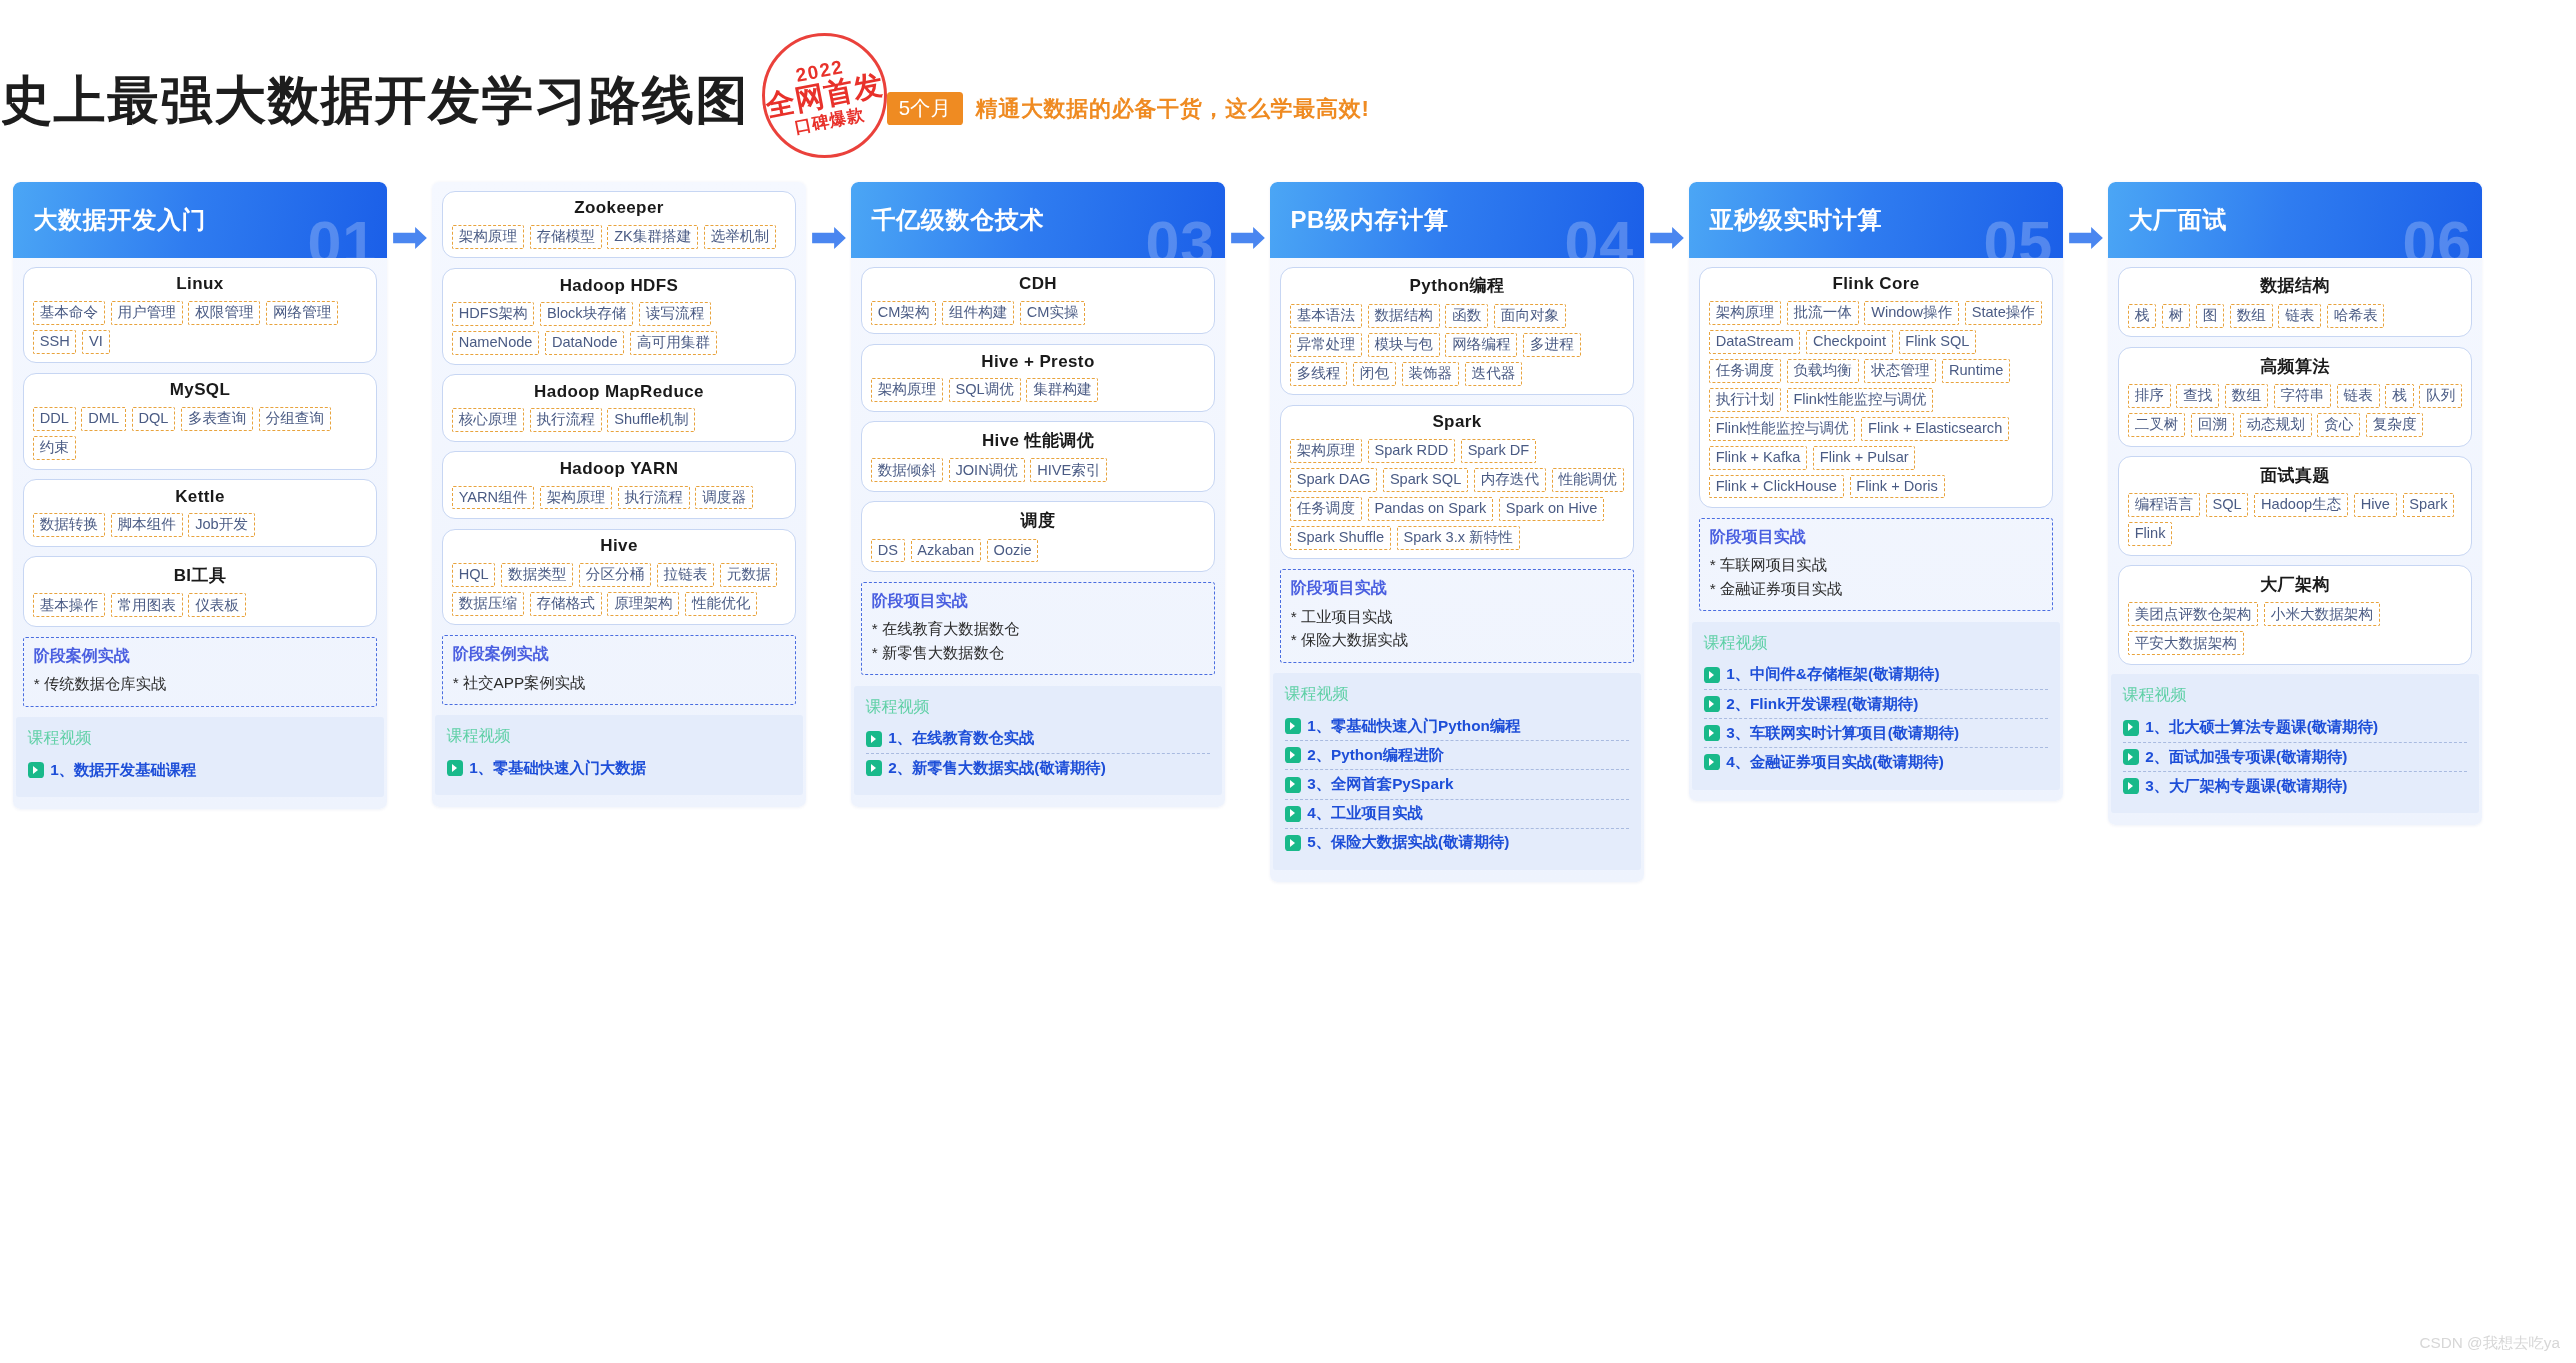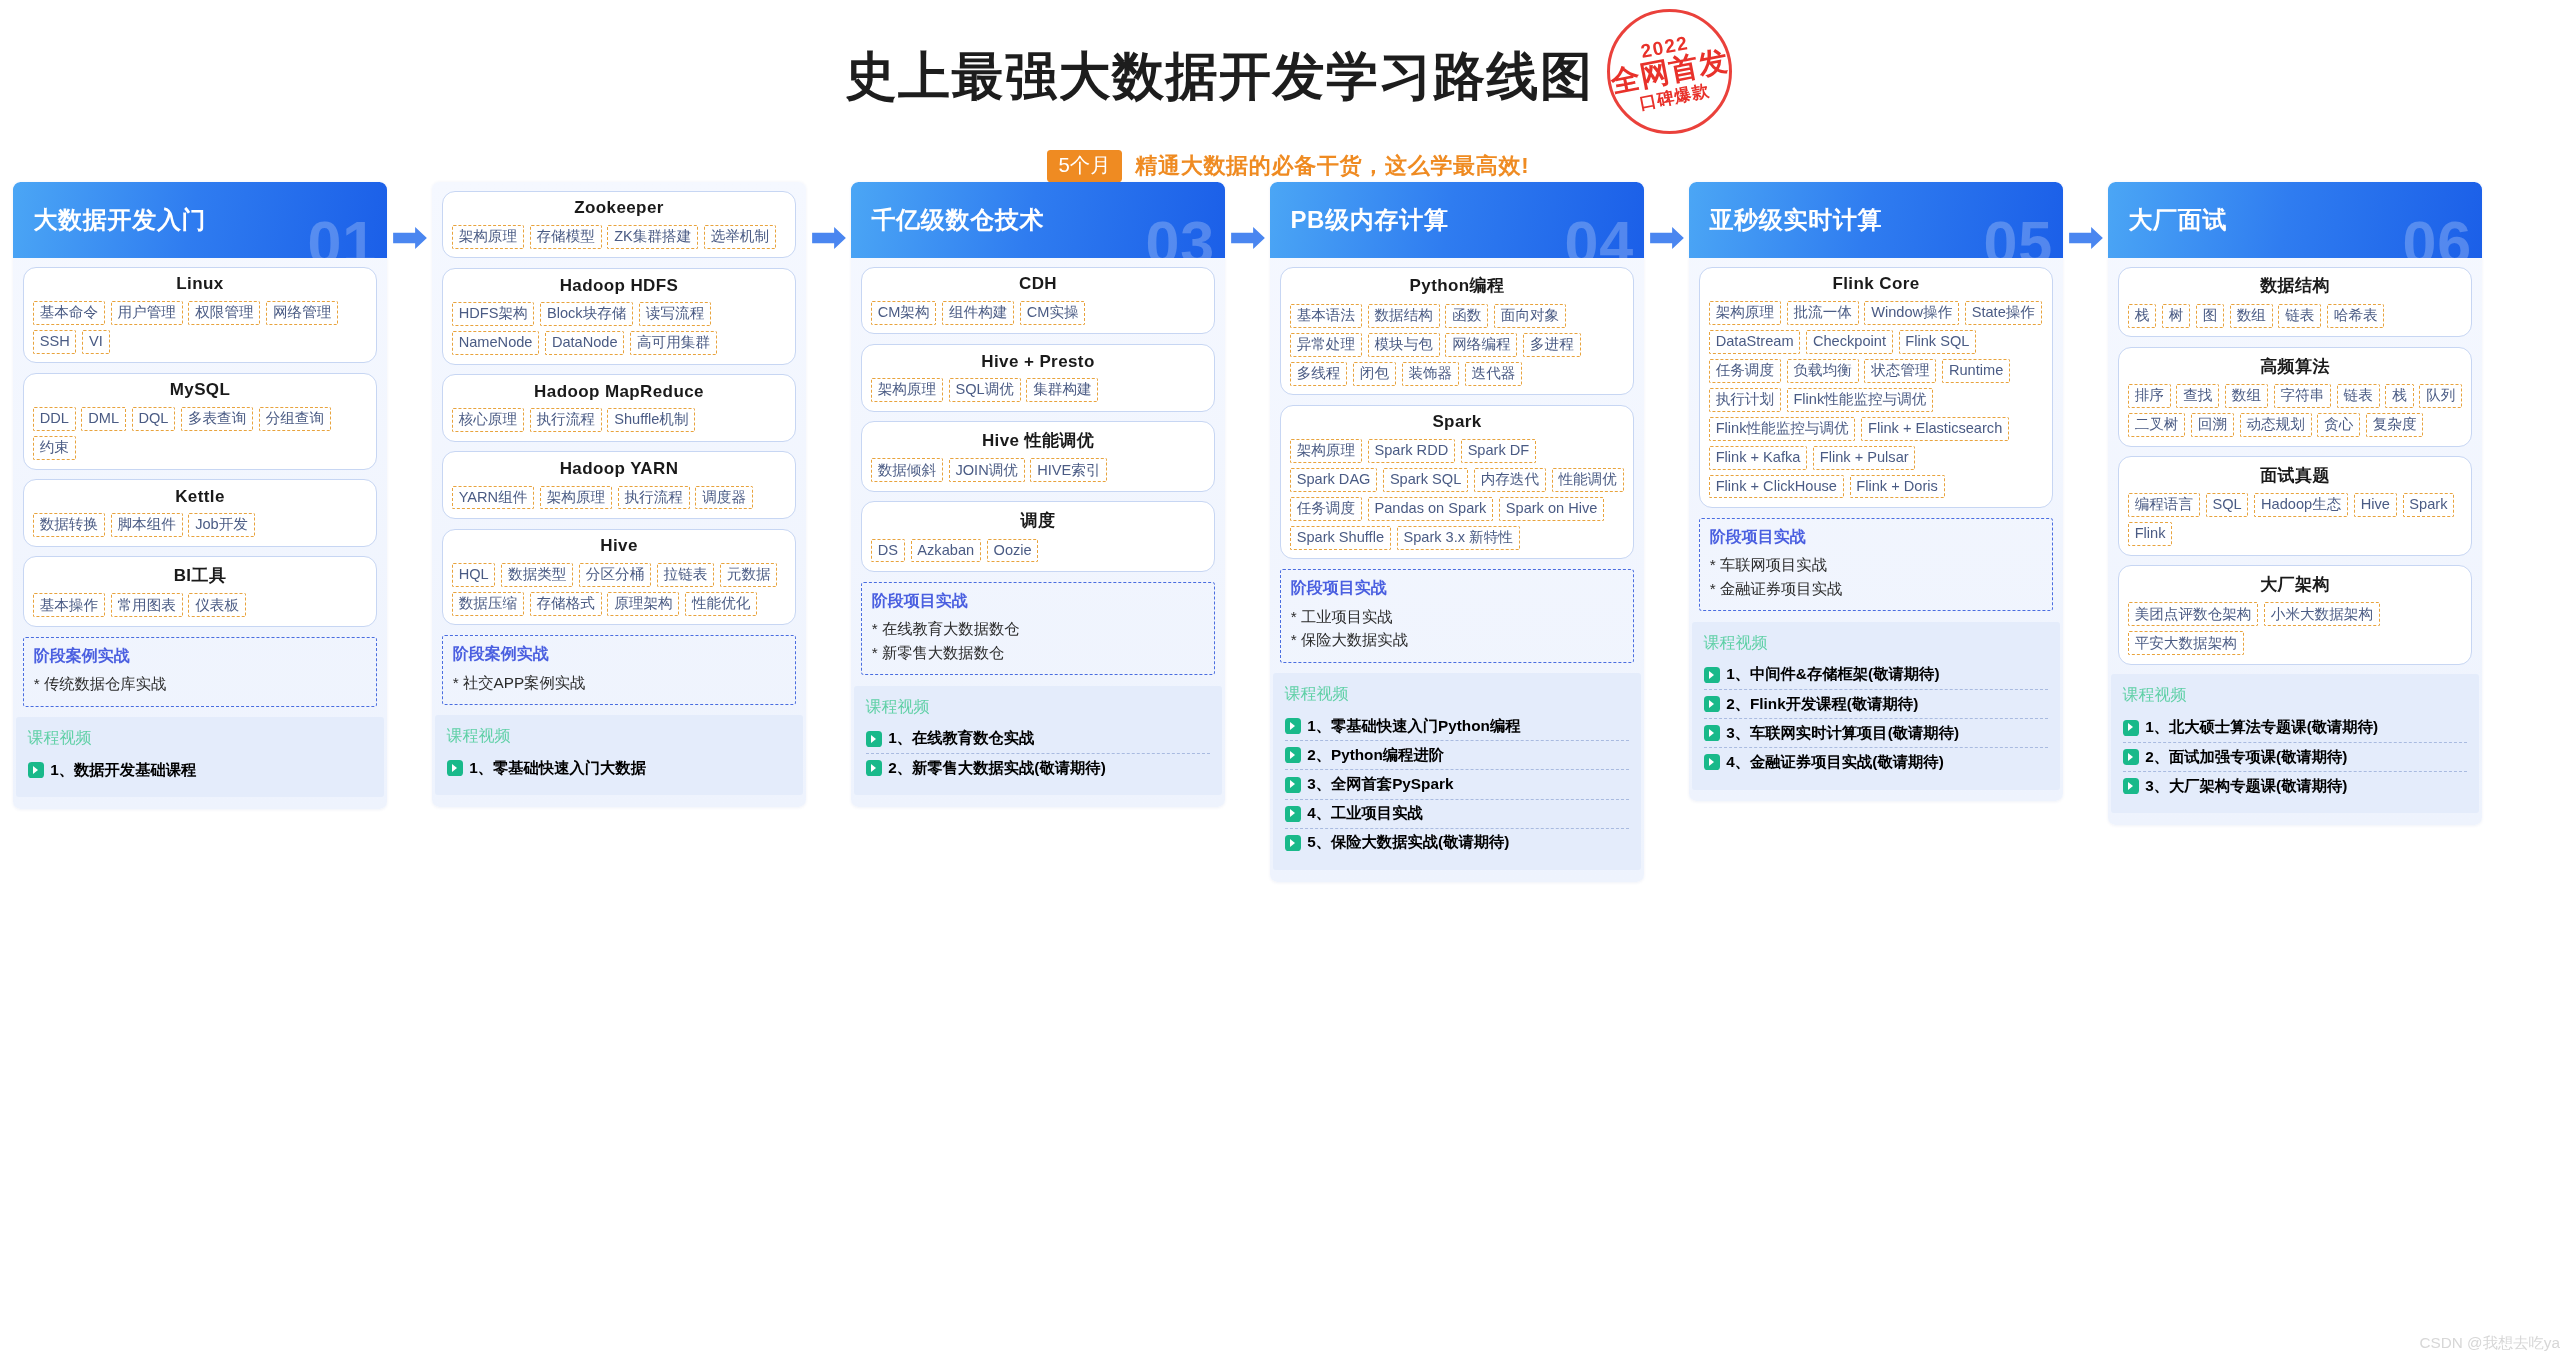--- a/index.html
+++ b/index.html
@@ -10,21 +10,21 @@
     font-family: "Liberation Sans", "DejaVu Sans", sans-serif;
     overflow: hidden;
     position: relative;
   }
 
   
   .header {
     position: relative;
     height: 182px;
     display: flex;
-    flex-direction: column;
+    flex-direction: row;
     align-items: center;
     justify-content: flex-start;
     padding-top: 19px;
   }
   .title-row {
     display: flex;
     align-items: center;
     justify-content: center;
     position: relative;
   }
@@ -186,21 +186,21 @@
   }
   .videos-title {
     color: #5fd0a6;
     font-size: 16px;
     margin-bottom: 7.3px;
     font-weight: normal;
   }
   .video-item {
     display:flex; align-items:center;
     font-size: 15.3px;
-    color:#000000;
+    color:#1d4ed8;
     font-weight: bold;
     padding: 3.6px 0 3.6px 0;
   }
   .video-item + .video-item { border-top: 0.7px dashed #a9bbe0; }
   .play-icon {
     width: 16px; height: 16px; border-radius: 3.6px;
     background:#19b98a;
     margin-right: 6.6px;
     flex: 0 0 16px;
     position: relative;

